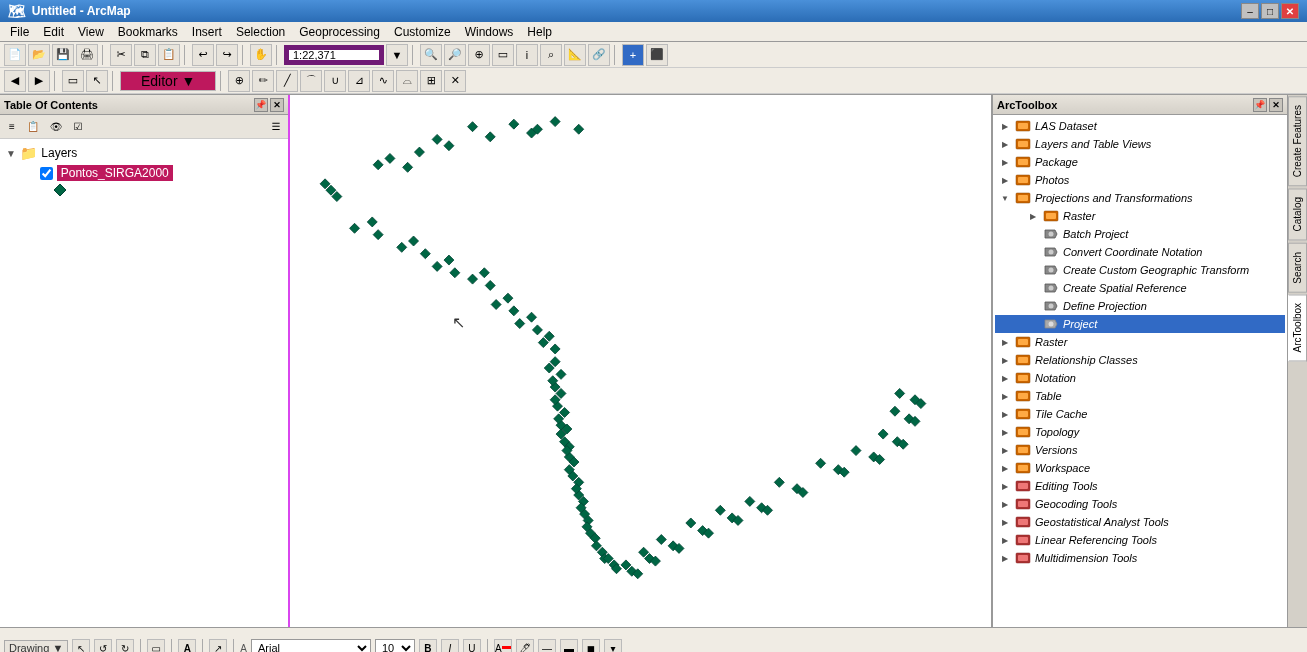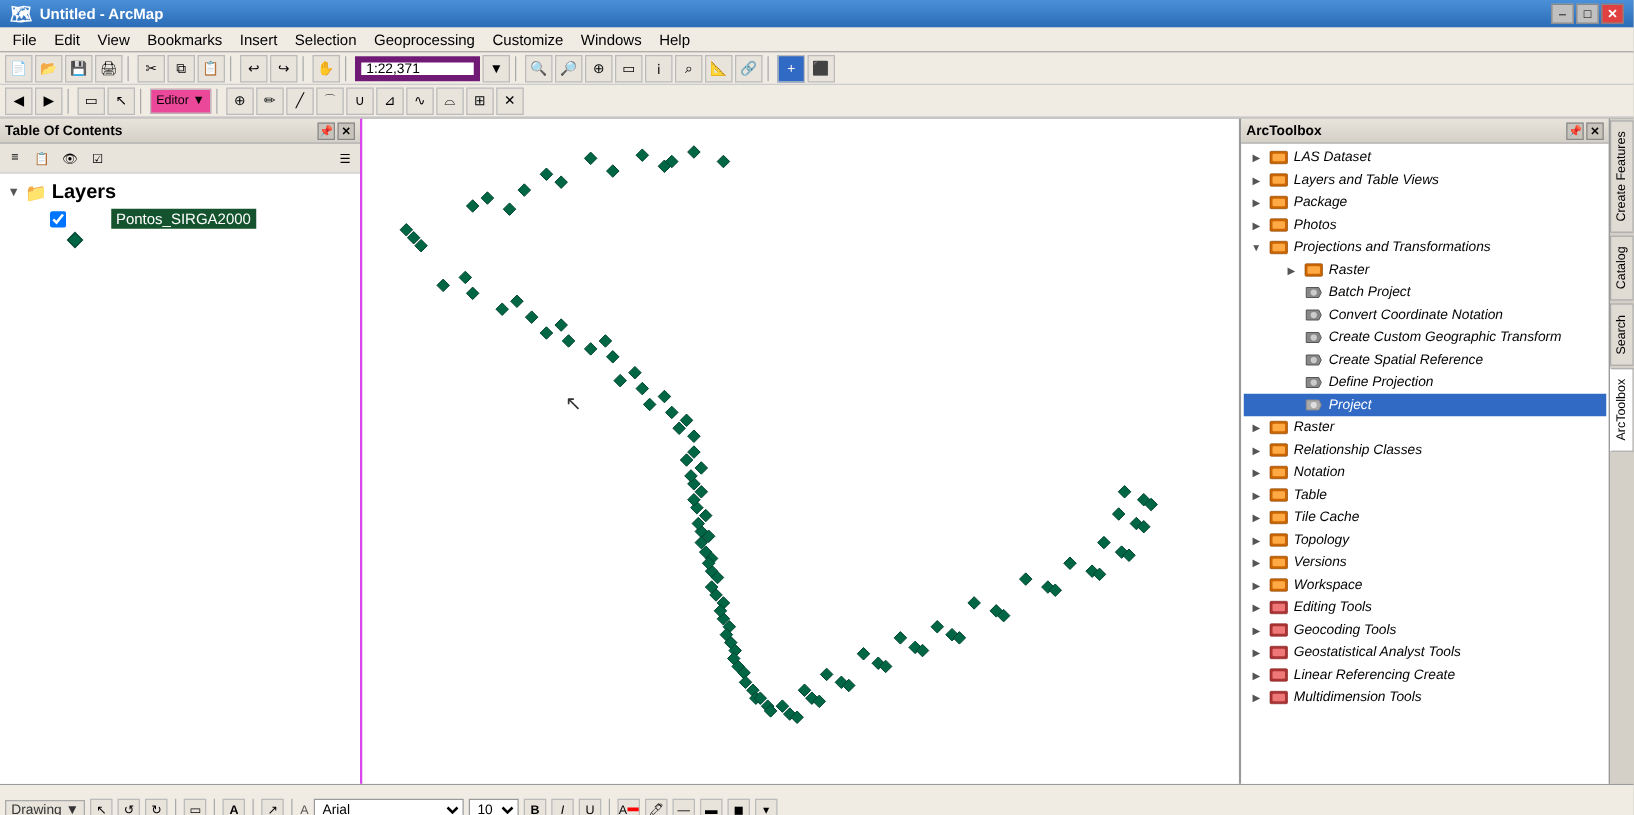--- a/index.html
+++ b/index.html
@@ -71,25 +71,25 @@
       display: flex; align-items: center; padding: 0 2px; gap: 2px;
     }
     .toc-tbtn {
       width: 20px; height: 20px; background: transparent; border: 1px solid transparent;
       display: flex; align-items: center; justify-content: center; cursor: pointer; font-size: 10px;
     }
     #toc-content { flex: 1; overflow-y: auto; padding: 4px; background: white; }
     .toc-layers-group { display: flex; flex-direction: column; }
     .toc-layer-header { display: flex; align-items: center; gap: 4px; padding: 2px; }
     .toc-expand { cursor: pointer; font-size: 10px; color: #555; }
-    .toc-group-label { font-size: 16px; font-weight: bold; }
+    .toc-group-label { font-size: 12px; font-weight: normal; }
     .toc-layer-item { display: flex; align-items: center; gap: 4px; padding: 2px 4px 2px 24px; }
     .toc-checkbox { width: 13px; height: 13px; cursor: pointer; }
     .toc-layer-name {
-      font-size: 12px; background: #14532d; color: white; padding: 1px 4px; cursor: pointer; margin-left: 32px;
+      font-size: 12px; background: #be185d; color: white; padding: 1px 4px; cursor: pointer;
     }
 
     
     #map-canvas {
       flex: 1; background: white; position: relative; overflow: hidden;
     }
     #map-svg { width: 100%; height: 100%; }
 
     
     #arctoolbox-panel {
@@ -222,21 +222,21 @@
     <div class="tb-btn" title="Layout View">⬛</div>
   </div>
   <div id="toolbar2">
     <div class="tb-btn">◀</div>
     <div class="tb-btn">▶</div>
     <div class="tb-sep"></div>
     <div class="tb-btn">▭</div>
     <div class="tb-btn">↖</div>
     <div class="tb-sep"></div>
 
-    <div style="display:flex;align-items:center;border:1px solid #bbb;background:#ec4899;padding:0 4px;height:20px;font-size:10px;cursor:pointer;">
+    <div style="display:flex;align-items:center;border:1px solid #bbb;background:#be185d;padding:0 20px;height:20px;font-size:14px;cursor:pointer;">
       Editor ▼
     </div>
     <div class="tb-sep"></div>
     <div class="tb-btn">⊕</div>
     <div class="tb-btn">✏</div>
     <div class="tb-btn">╱</div>
     <div class="tb-btn">⌒</div>
     <div class="tb-btn">∪</div>
     <div class="tb-btn">⊿</div>
     <div class="tb-btn">∿</div>
@@ -667,21 +667,21 @@
       </div>
 
       <div class="atb-item">
         <div class="atb-expand collapsed"></div>
         <div class="atb-icon">
             <svg width="16" height="16">
               <rect x="1" y="3" width="14" height="10" rx="1" fill="#aa3333" stroke="#882222" stroke-width="0.5"></rect>
               <rect x="3" y="5" width="10" height="6" rx="1" fill="#ee7777"></rect>
             </svg>
           </div>
-        <span class="atb-label">Linear Referencing Create</span>
+        <span class="atb-label">Linear Referencing Tools</span>
       </div>
 
       <div class="atb-item">
         <div class="atb-expand collapsed"></div>
         <div class="atb-icon">
             <svg width="16" height="16">
               <rect x="1" y="3" width="14" height="10" rx="1" fill="#aa3333" stroke="#882222" stroke-width="0.5"></rect>
               <rect x="3" y="5" width="10" height="6" rx="1" fill="#ee7777"></rect>
             </svg>
           </div>

